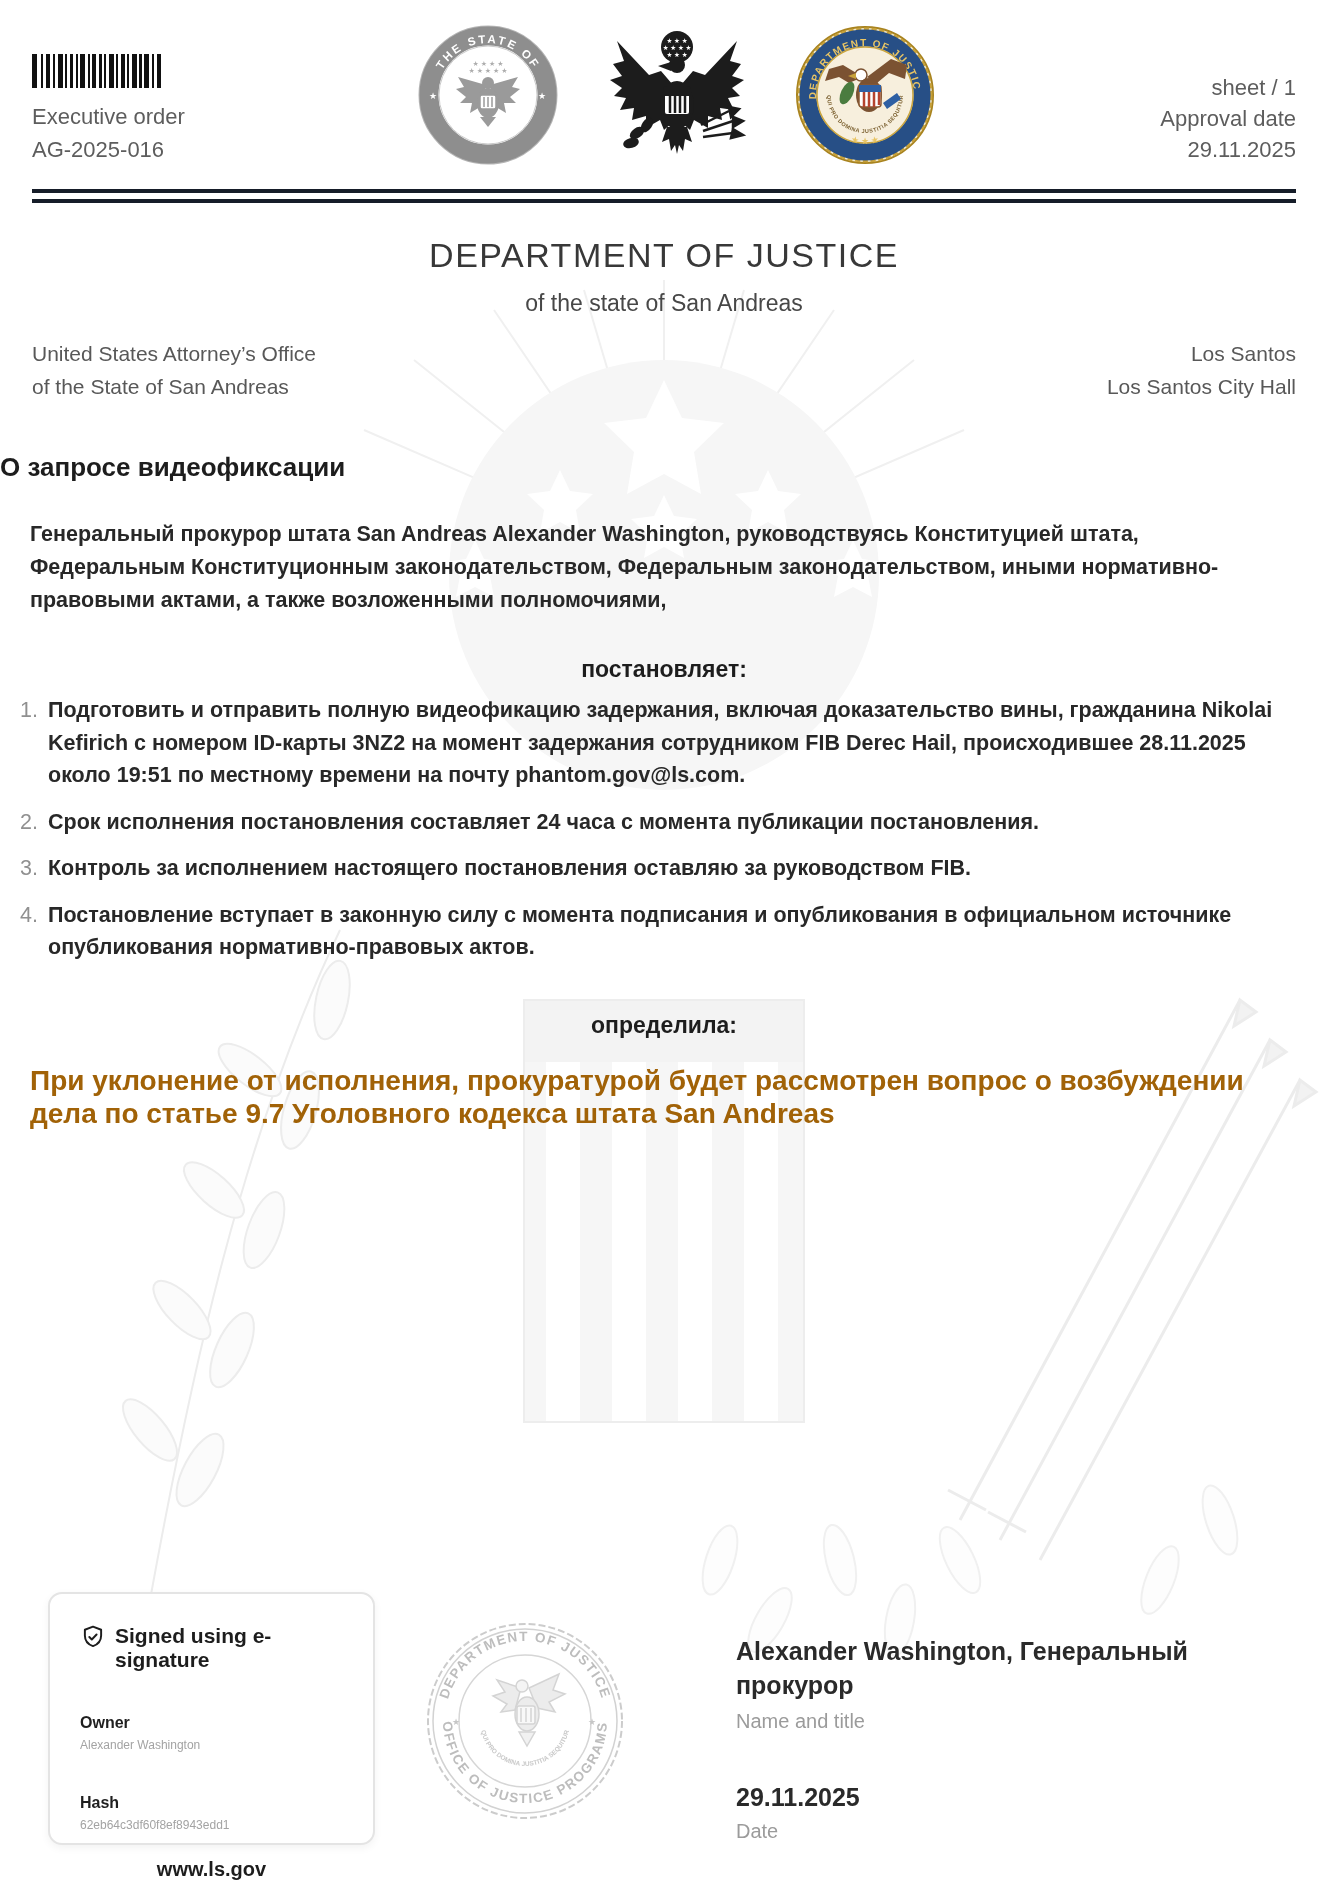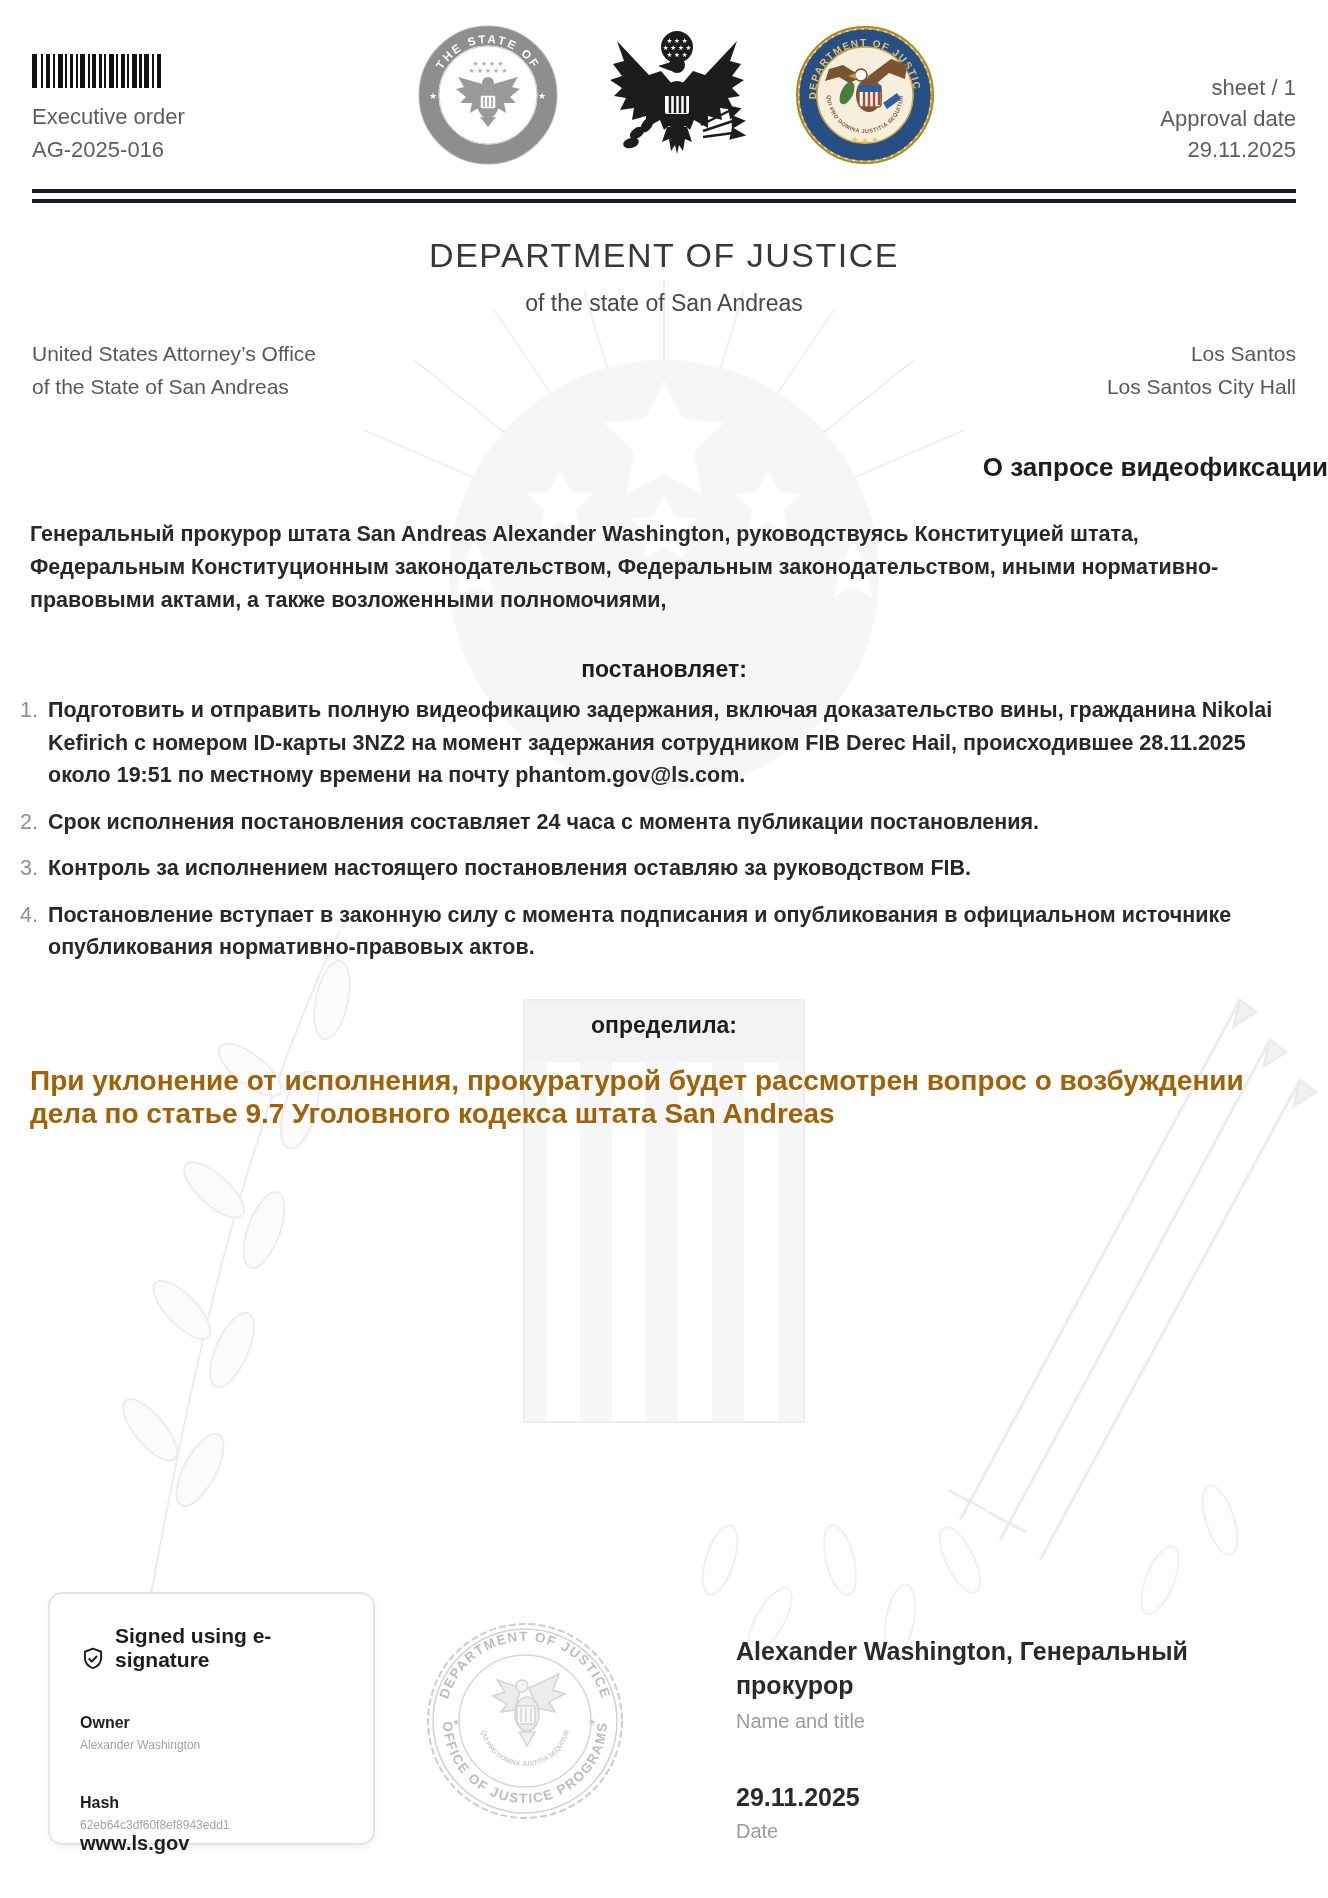--- a/index.html
+++ b/index.html
@@ -22,36 +22,36 @@
   
   .rule{position:absolute;left:32px;width:1264px;height:4px;background:#161d29;}
   .rule-1{top:189px;}
   .rule-2{top:199px;}
   
   .m-title{left:0;top:236px;width:1328px;text-align:center;font-size:34px;font-weight:400;letter-spacing:1.5px;color:#383838;}
   .m-subtitle{left:0;top:290px;width:1328px;text-align:center;font-size:23px;color:#474747;}
   .office-left{left:32px;top:337px;font-size:21px;line-height:33px;color:#585858;}
   .office-right{right:32px;top:337px;text-align:right;font-size:21px;line-height:33px;color:#585858;}
   
-  .subject{left:0;top:452px;width:1328px;text-align:right;font-size:26px;font-weight:700;color:#1d1d1d;}
+  .subject{left:0;top:452px;width:1328px;text-align:left;font-size:26px;font-weight:700;color:#1d1d1d;}
   .preamble{left:30px;top:518px;width:1268px;font-size:21.5px;line-height:33px;font-weight:700;color:#282828;}
   .h-center{left:0;width:1328px;text-align:center;font-size:23px;font-weight:700;color:#1d1d1d;}
   .h-resolves{top:649px;margin-top:7px;}
   .h-determined{top:1012px;}
   .order-list{left:20px;top:694px;width:1280px;margin:0;padding:0;list-style:none;counter-reset:itm;}
   .order-list li{position:relative;padding-left:28px;margin:0 0 14px 0;font-size:21.5px;line-height:32.5px;font-weight:700;color:#282828;counter-increment:itm;}
   .order-list li::before{content:counter(itm) ".";position:absolute;left:0;top:0;font-weight:400;color:#909090;}
   .determined{left:30px;top:1064px;width:1268px;font-size:28px;line-height:33px;font-weight:700;color:#a16207;}
   
   .sig-card{left:48px;top:1592px;width:327px;height:253px;box-sizing:border-box;background:#fff;
     border:2px solid #e4e4e4;border-radius:14px;box-shadow:0 3px 8px rgba(0,0,0,.05);padding:30px 30px 0 30px;}
-  .sig-card-title{display:flex;align-items:flex-end;justify-content:center;gap:9px;font-size:21px;font-weight:700;color:#1d1d1d;}
+  .sig-card-title{display:flex;align-items:flex-start;justify-content:center;gap:9px;font-size:21px;font-weight:700;color:#1d1d1d;}
   .sig-label{margin-top:42px;font-size:16px;font-weight:700;color:#1f1f1f;}
   .sig-value{margin-top:6px;font-size:12px;color:#a3a3a3;}
-  .sig-site{font-size:20px;font-weight:700;color:#1d1d1d;}
+  .sig-site{margin-top:26px;text-align:center;font-size:20px;font-weight:700;color:#1d1d1d;}
   .stamp{left:425px;top:1618px;width:200px;height:206px;}
   .signatory{right:32px;top:1634px;width:560px;}
   .sig-name{font-size:25px;line-height:34px;font-weight:700;color:#2a2a2a;}
   .sig-sub{margin-top:8px;font-size:20px;color:#9b9b9b;}
   .sig-date{margin-top:50px;font-size:25px;font-weight:700;color:#2a2a2a;}
 </style>
 </head>
 <body>
 
 <div class="page">

